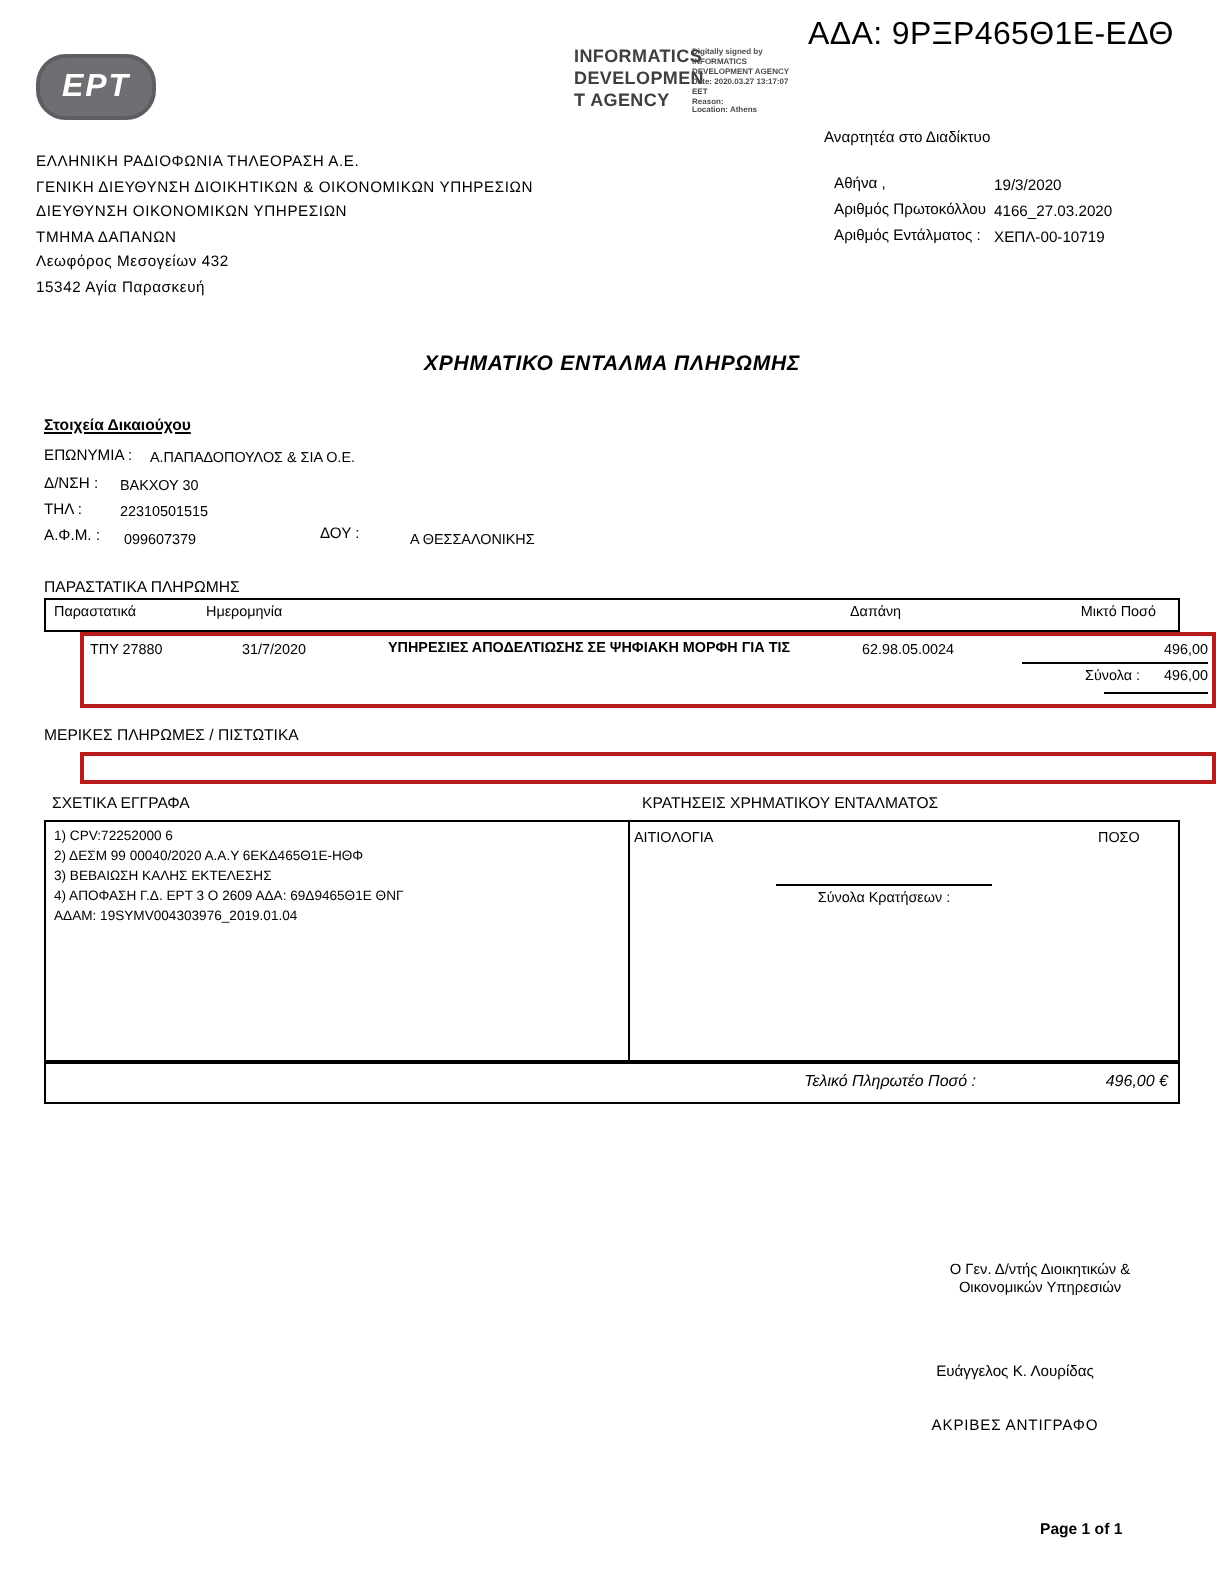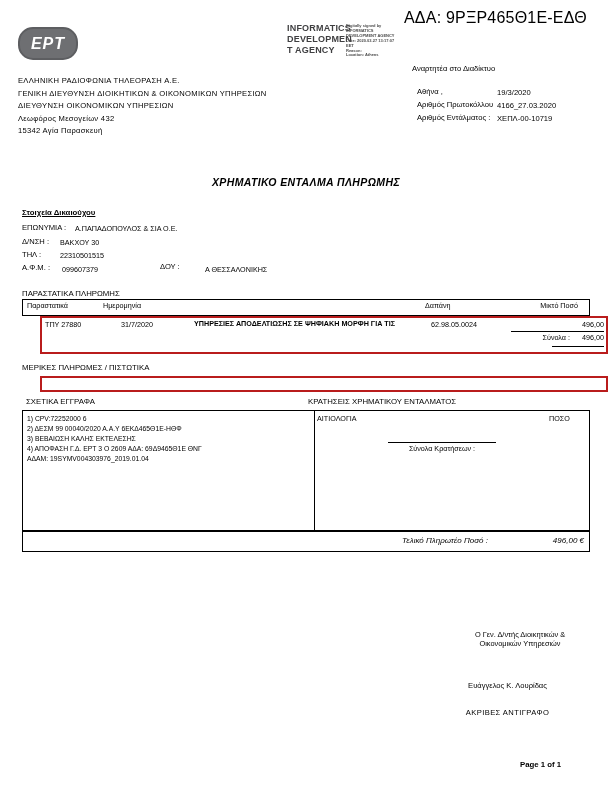--- a/index.html
+++ b/index.html
@@ -72,20 +72,21 @@
     <div>Date: 2020.03.27 13:17:07</div>
     <div>EET</div>
     <div>Reason:</div>
     <div>Location: Athens</div>
   </div>
 
   <div class="abs org">
     <div>ΕΛΛΗΝΙΚΗ ΡΑΔΙΟΦΩΝΙΑ ΤΗΛΕΟΡΑΣΗ Α.Ε.</div>
     <div>ΓΕΝΙΚΗ ΔΙΕΥΘΥΝΣΗ ΔΙΟΙΚΗΤΙΚΩΝ &amp; ΟΙΚΟΝΟΜΙΚΩΝ ΥΠΗΡΕΣΙΩΝ</div>
     <div>ΔΙΕΥΘΥΝΣΗ ΟΙΚΟΝΟΜΙΚΩΝ ΥΠΗΡΕΣΙΩΝ</div>
+    <div>ΤΜΗΜΑ ΔΑΠΑΝΩΝ</div>
     <div>Λεωφόρος Μεσογείων 432</div>
     <div>15342 Αγία Παρασκευή</div>
   </div>
 
   <div class="abs t76" style="left:412px;top:65px;">Αναρτητέα στο Διαδίκτυο</div>
 
   <div class="abs t76 meta-label" style="top:88px;">Αθήνα ,</div>
   <div class="abs t76 meta-value" style="top:89px;">19/3/2020</div>
 
   <div class="abs t76 meta-label" style="top:101px;">Αριθμός Πρωτοκόλλου</div>
@@ -131,21 +132,21 @@
     <div class="abs hline" style="left:469px;top:13px;width:93px;"></div>
     <div class="abs t72 right" style="left:428px;top:16px;width:100px;">Σύνολα :</div>
     <div class="abs t72 right" style="left:462px;top:16px;width:100px;">496,00</div>
     <div class="abs hline" style="left:510px;top:28px;width:52px;"></div>
   </div>
 
   <div class="abs t78" style="left:22px;top:364px;">ΜΕΡΙΚΕΣ ΠΛΗΡΩΜΕΣ / ΠΙΣΤΩΤΙΚΑ</div>
   <div class="abs box2" style="left:22px;top:376px;width:564px;height:12px;"></div>
 
   <div class="abs t78" style="left:26px;top:398px;">ΣΧΕΤΙΚΑ ΕΓΓΡΑΦΑ</div>
-  <div class="abs t78" style="left:308px;top:398px;text-align:right;">ΚΡΑΤΗΣΕΙΣ ΧΡΗΜΑΤΙΚΟΥ ΕΝΤΑΛΜΑΤΟΣ</div>
+  <div class="abs t78" style="left:321px;top:398px;text-align:right;">ΚΡΑΤΗΣΕΙΣ ΧΡΗΜΑΤΙΚΟΥ ΕΝΤΑΛΜΑΤΟΣ</div>
 
   <div class="abs box1" style="left:22px;top:410px;width:566px;height:120px;">
     <div class="abs vline" style="left:291px;top:0;height:120px;"></div>
 
     <div class="abs" style="left:4px;top:3px;font-size:6.8px;line-height:10px;">
       <div>1) CPV:72252000 6</div>
       <div>2) ΔΕΣΜ 99 00040/2020 Α.Α.Υ 6ΕΚΔ465Θ1Ε-ΗΘΦ</div>
       <div>3) ΒΕΒΑΙΩΣΗ ΚΑΛΗΣ ΕΚΤΕΛΕΣΗΣ</div>
       <div>4) ΑΠΟΦΑΣΗ Γ.Δ. ΕΡΤ 3   Ο 2609 ΑΔΑ: 69Δ9465Θ1Ε ΘΝΓ</div>
       <div>ΑΔΑΜ: 19SYMV004303976_2019.01.04</div>

